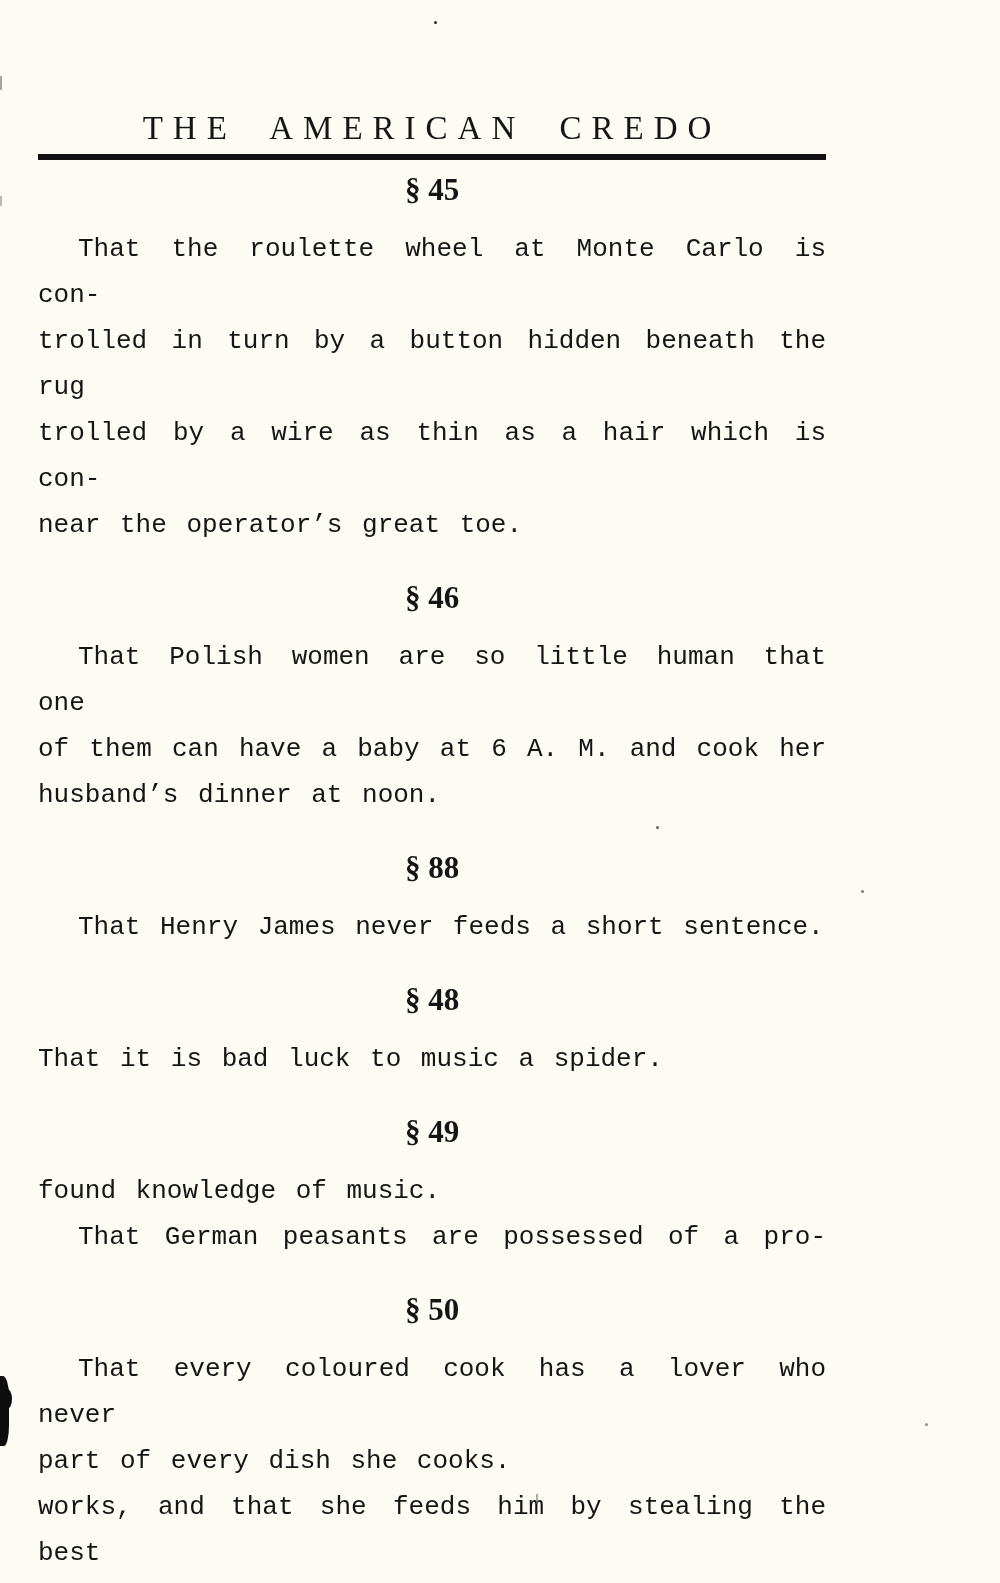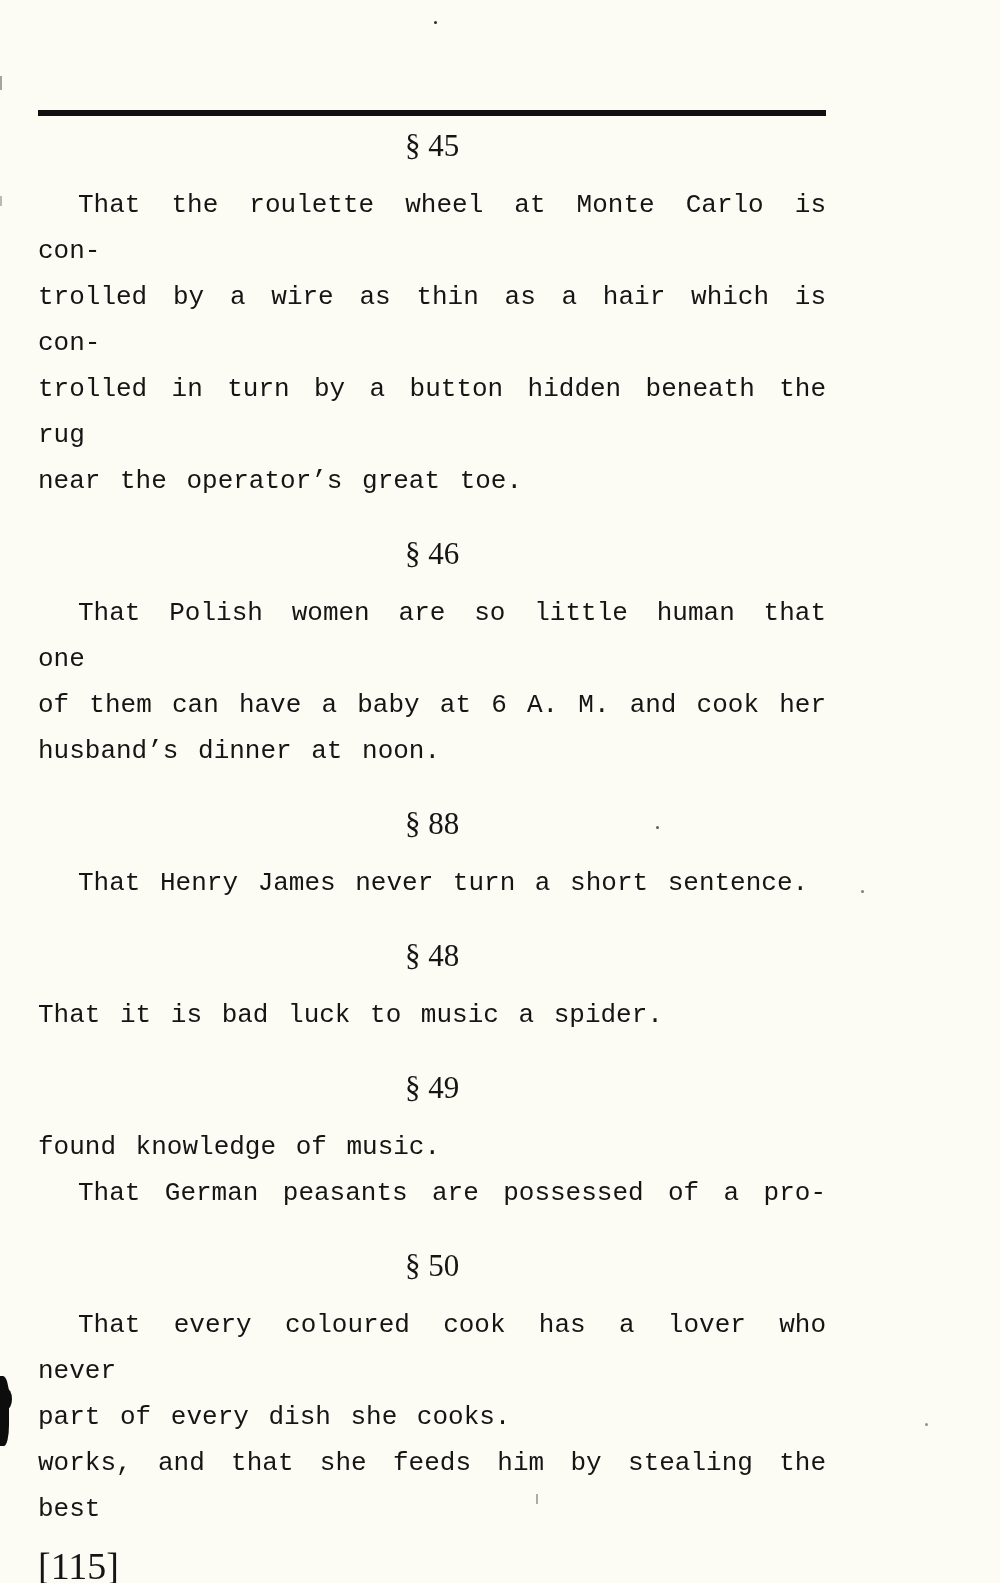--- a/index.html
+++ b/index.html
@@ -30,20 +30,21 @@
   .rule {
     height: 6px;
     background: #101010;
     margin-top: 7px;
   }
   .section { margin: 0; }
   .mark {
     text-align: center;
     font-size: 31px;
     margin: 32px 0 18px 0;
+    font-weight: bold;
   }
   .section:first-child .mark { margin-top: 12px; }
   .para { margin: 0; }
   .line {
     font-size: 26px;
     line-height: 46px;
     word-spacing: 4px;
     font-family: Liberation Mono, monospace;
   }
   .just {
@@ -91,45 +92,46 @@
   }
   .edge-tick.t1 { left: 0; top: 76px;  width: 2px; height: 14px; opacity: .6; }
   .edge-tick.t2 { left: 0; top: 196px; width: 2px; height: 10px; opacity: .45; }
   .edge-tick.t3 { left: 536px; top: 1494px; width: 2px; height: 10px; opacity: .55; }
 </style>
 </head>
 <body>
 
 <div class="page">
   <header>
+    <h1 class="title">THE AMERICAN CREDO</h1>
     <div class="rule"></div>
   </header>
 
   <main id="sections">
       <section class="section">
         <div class="mark">§ 45</div>
         <div class="para">
           <div class="line indent just">That the roulette wheel at Monte Carlo is con-</div>
+          <div class="line just">trolled in turn by a button hidden beneath the rug</div>
           <div class="line just">trolled by a wire as thin as a hair which is con-</div>
-          <div class="line just">trolled in turn by a button hidden beneath the rug</div>
           <div class="line">near the operator’s great toe.</div>
         </div>
       </section>
       <section class="section">
         <div class="mark">§ 46</div>
         <div class="para">
           <div class="line indent just">That Polish women are so little human that one</div>
           <div class="line just">of them can have a baby at 6 A. M. and cook her</div>
           <div class="line">husband’s dinner at noon.</div>
         </div>
       </section>
       <section class="section">
         <div class="mark">§ 88</div>
         <div class="para">
-          <div class="line indent">That Henry James never turn a short sentence.</div>
+          <div class="line indent">That Henry James never feeds a short sentence.</div>
         </div>
       </section>
       <section class="section">
         <div class="mark">§ 48</div>
         <div class="para">
           <div class="line">That it is bad luck to music a spider.</div>
         </div>
       </section>
       <section class="section">
         <div class="mark">§ 49</div>

